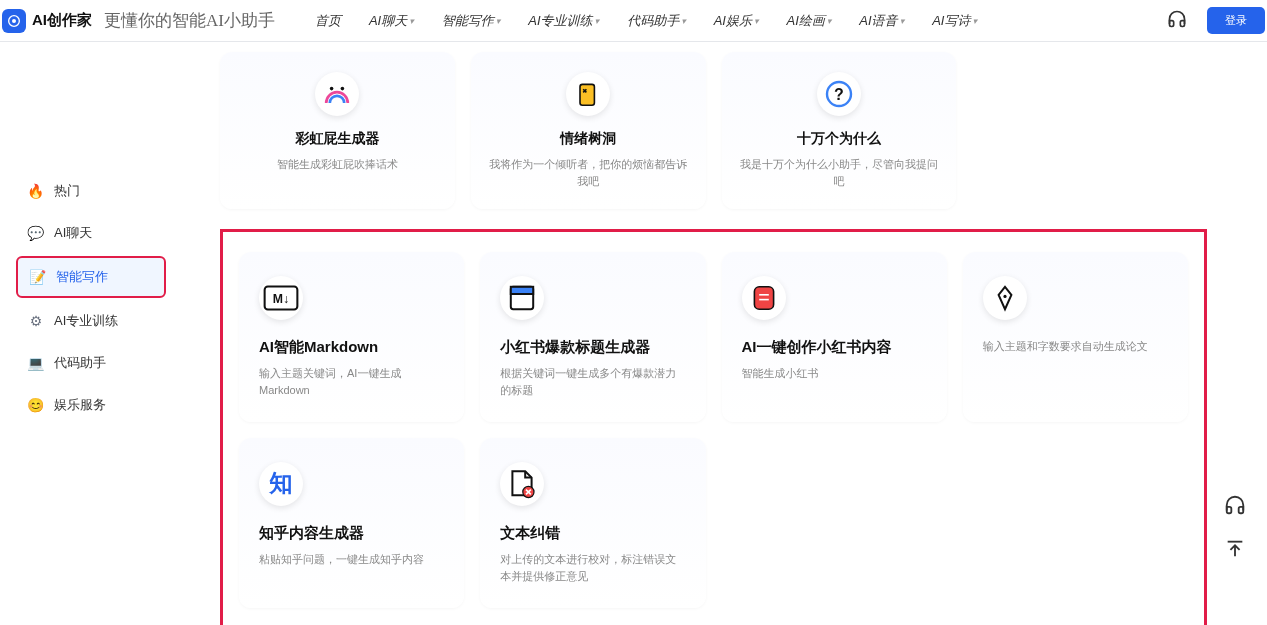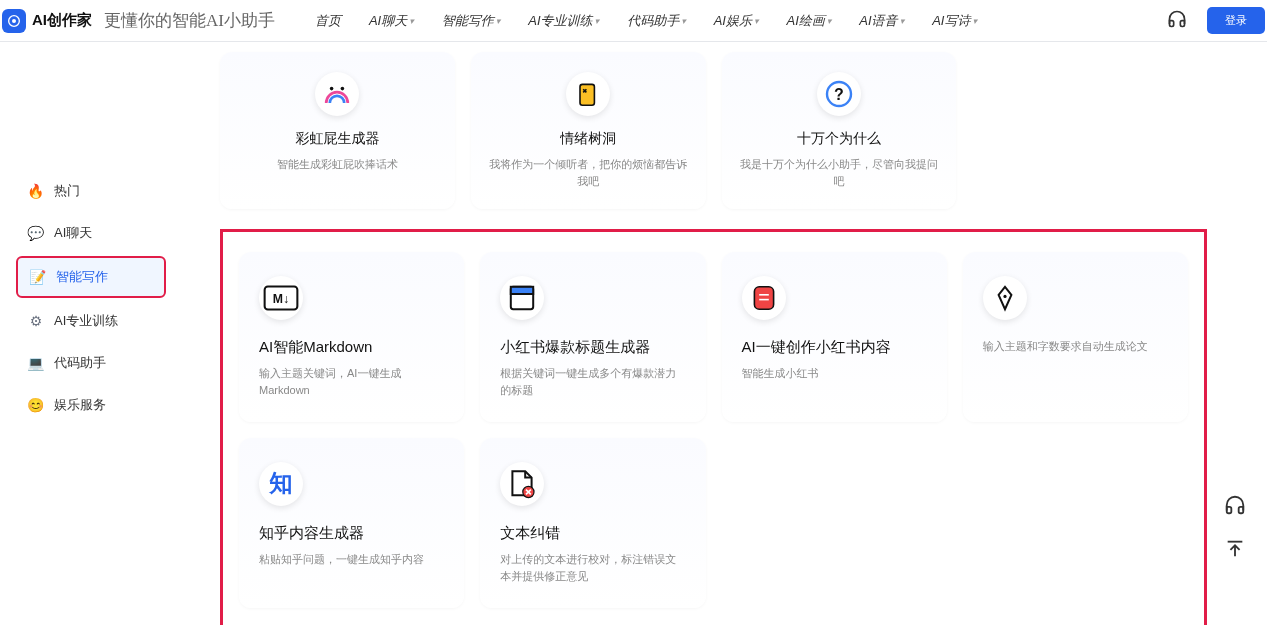--- a/index.html
+++ b/index.html
@@ -20,21 +20,21 @@
     .sidebar { width: 200px; padding: 130px 0 0 16px; }
     .sidebar-item { display: flex; align-items: center; gap: 10px; padding: 10px 12px; font-size: 13px; color: #333; cursor: pointer; border-radius: 6px; margin-bottom: 4px; width: 150px; }
     .sidebar-item.active { background: #f0f6ff; color: #2563eb; border: 2px solid #e11d48; }
     .sidebar-icon { width: 16px; height: 16px; display: inline-flex; align-items: center; justify-content: center; font-size: 14px; }
     
     .content { flex: 1; padding: 10px 60px 20px 20px; }
     
     .row1 { display: grid; grid-template-columns: repeat(4, 1fr); gap: 16px; margin-bottom: 20px; }
     .card { background: linear-gradient(180deg, #fafbff 0%, #fff 100%); border-radius: 12px; padding: 20px 16px; text-align: center; box-shadow: 0 1px 3px rgba(0,0,0,0.04); }
     .card-icon { width: 44px; height: 44px; margin: 0 auto 14px; display: flex; align-items: center; justify-content: center; }
-    .card-title { font-size: 14px; font-weight: 400; color: #111; margin-bottom: 8px; }
+    .card-title { font-size: 14px; font-weight: 700; color: #111; margin-bottom: 8px; }
     .card-desc { font-size: 11px; color: #888; line-height: 1.5; }
     
     .highlight-box { border: 3px solid #e11d48; padding: 20px 16px; }
     .row2, .row3 { display: grid; grid-template-columns: repeat(4, 1fr); gap: 16px; }
     .row2 { margin-bottom: 16px; }
     .card-left { text-align: left; padding: 24px 20px; }
     .card-left .card-icon { margin: 0 0 18px 0; }
     .card-left .card-title { font-size: 15px; }
     
     .float-icons { position: fixed; right: 16px; bottom: 60px; display: flex; flex-direction: column; gap: 12px; }

